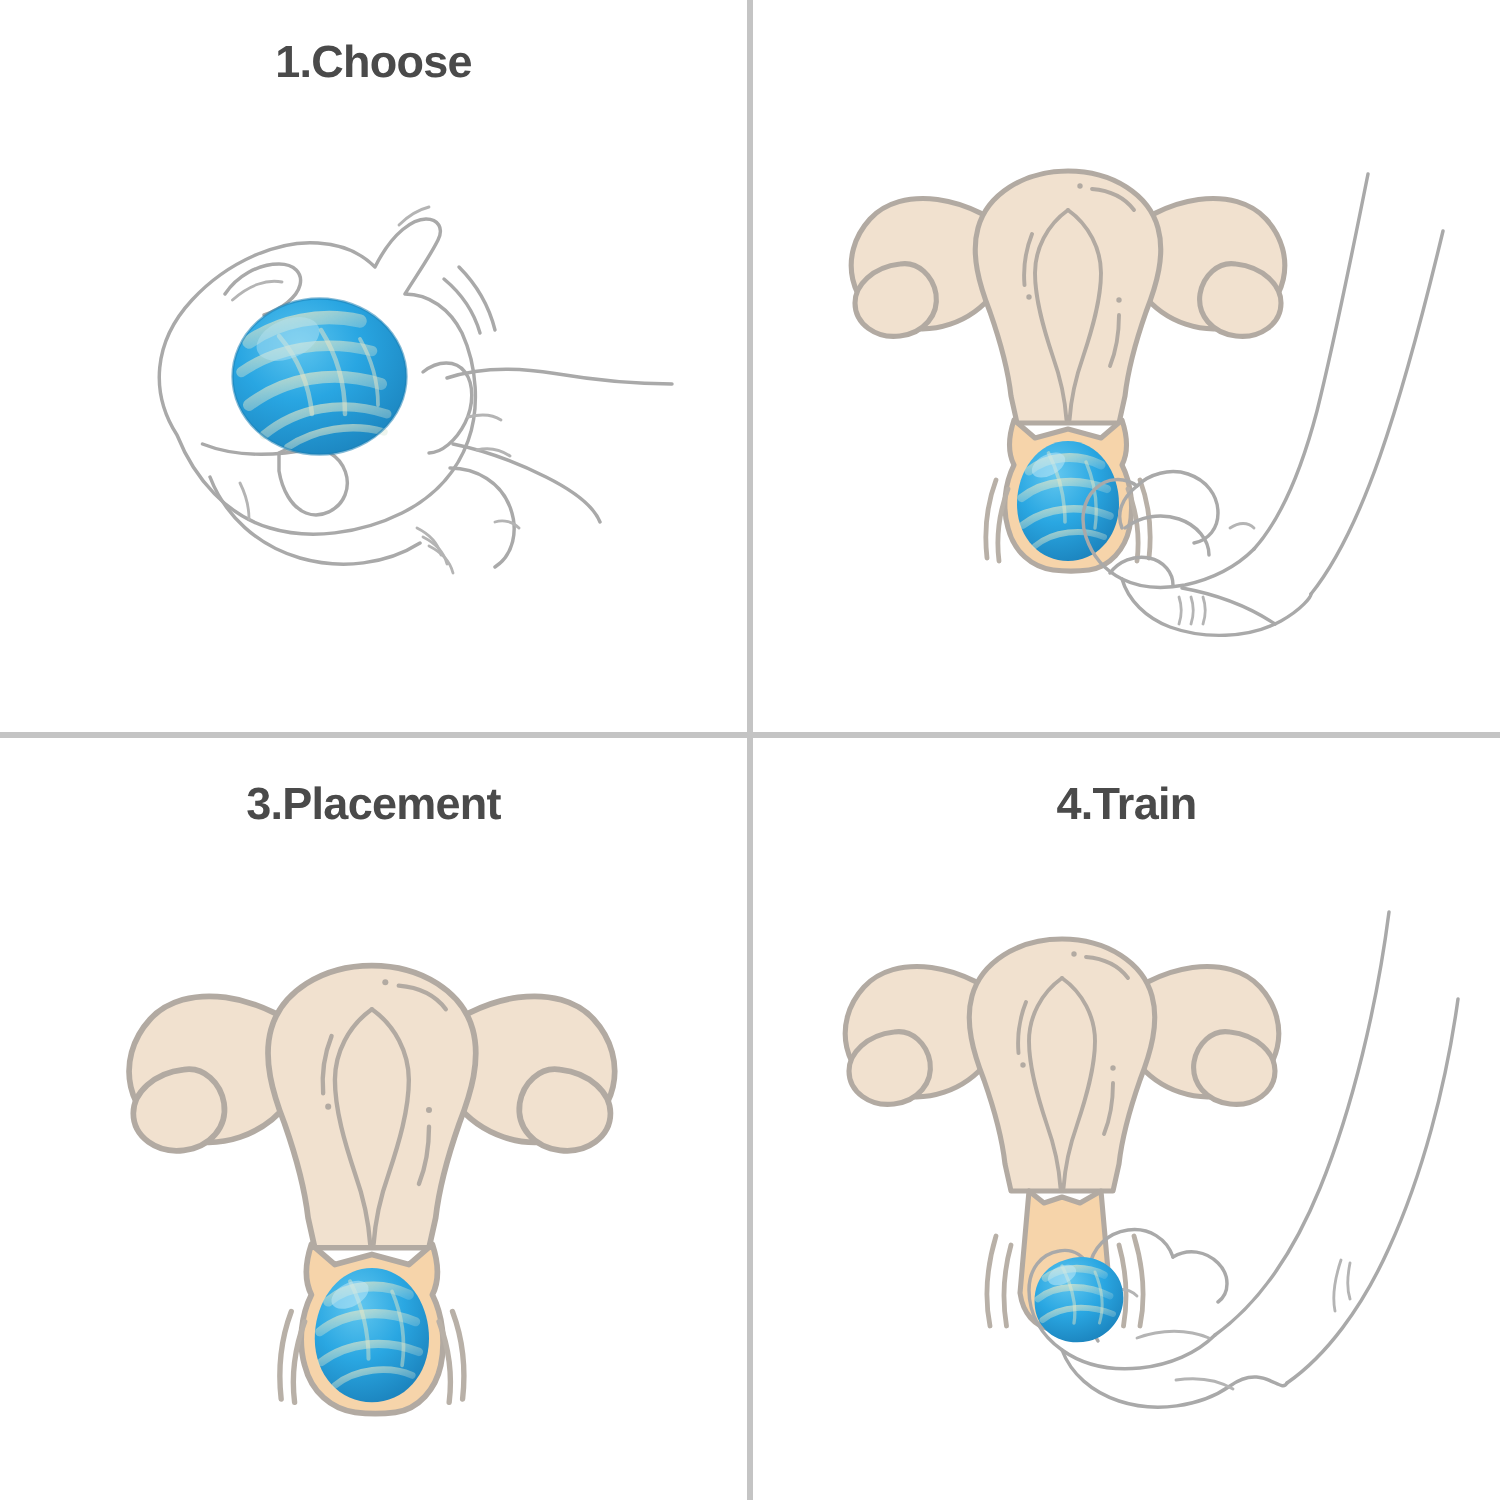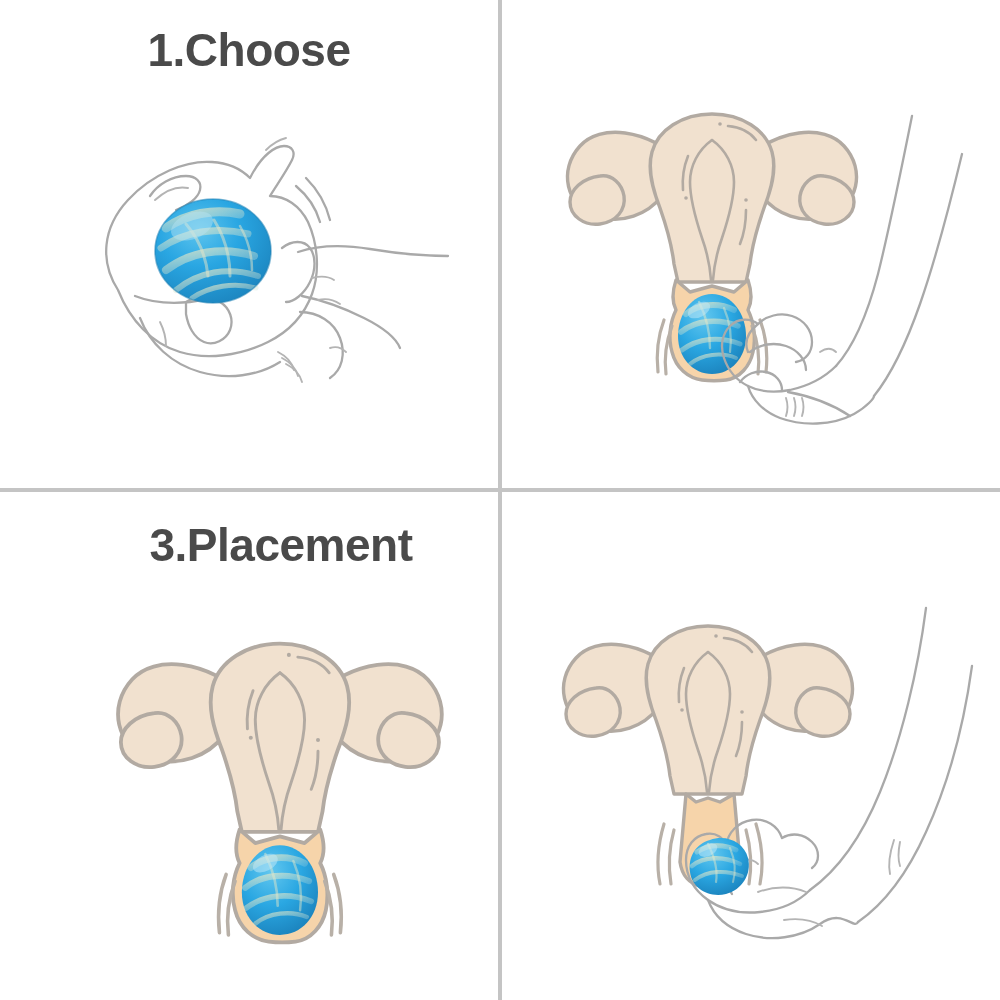--- a/index.html
+++ b/index.html
@@ -41,29 +41,29 @@
 
   
   .panel {
     position: absolute;
     width: 498px;
     height: 488px;
     overflow: hidden;
   }
   #panel-1 { left: 0;     top: 0; }
   #panel-2 { left: 502px; top: 0; }
-  #panel-3 { left: 0;     top: 492px;  height: 508px; margin-left: 32px; }
+  #panel-3 { left: 0;     top: 492px;  height: 508px; }
   #panel-4 { left: 502px; top: 492px;  height: 508px; }
 
   .panel-title {
     position: absolute;
     left: 0;
     width: 100%;
     text-align: center;
-    font-size: 46px;
+    font-size: 30px;
     font-weight: bold;
     color: #4a4a4a;
     letter-spacing: -0.5px;
     line-height: 1;
     user-select: none;
   }
   #panel-1 .panel-title,
   #panel-2 .panel-title { top: 27px; }
   #panel-3 .panel-title,
   #panel-4 .panel-title { top: 30px; }
@@ -377,20 +377,21 @@
         <g opacity="0.45" fill="none" stroke="#eceac6" stroke-linecap="round">
           <path d="M203 302 C210 316 214 332 214 348" stroke-width="2.4"></path>
           <path d="M228 308 C234 322 236 338 234 352" stroke-width="2.2"></path>
         </g>
         <ellipse cx="203" cy="310" rx="12" ry="7" fill="#c4e9f8" opacity="0.5" transform="rotate(-28 203 310)"></ellipse>
       </g>
     </svg>
   </div>
 
   <div class="panel" id="panel-4">
+    <div class="panel-title">4.Train</div>
 
     <svg class="figure" viewBox="0 0 498 508">
       <g transform="translate(-10,20)">
         <path class="organ-body" d="M186 162 C150 128 104 124 84 146 C62 170 70 206 100 216
                  C126 225 152 214 166 196"></path>
         <path class="organ-body" d="M104 176 C86 178 74 190 74 202 C74 216 88 226 104 224
                  C120 222 130 210 128 196 C126 184 116 174 104 176 Z"></path>
         <path class="organ-body" d="M246 162 C282 128 328 124 348 146 C370 170 362 206 332 216
                  C306 225 280 214 266 196"></path>
         <path class="organ-body" d="M328 176 C346 178 358 190 358 202 C358 216 344 226 328 224

